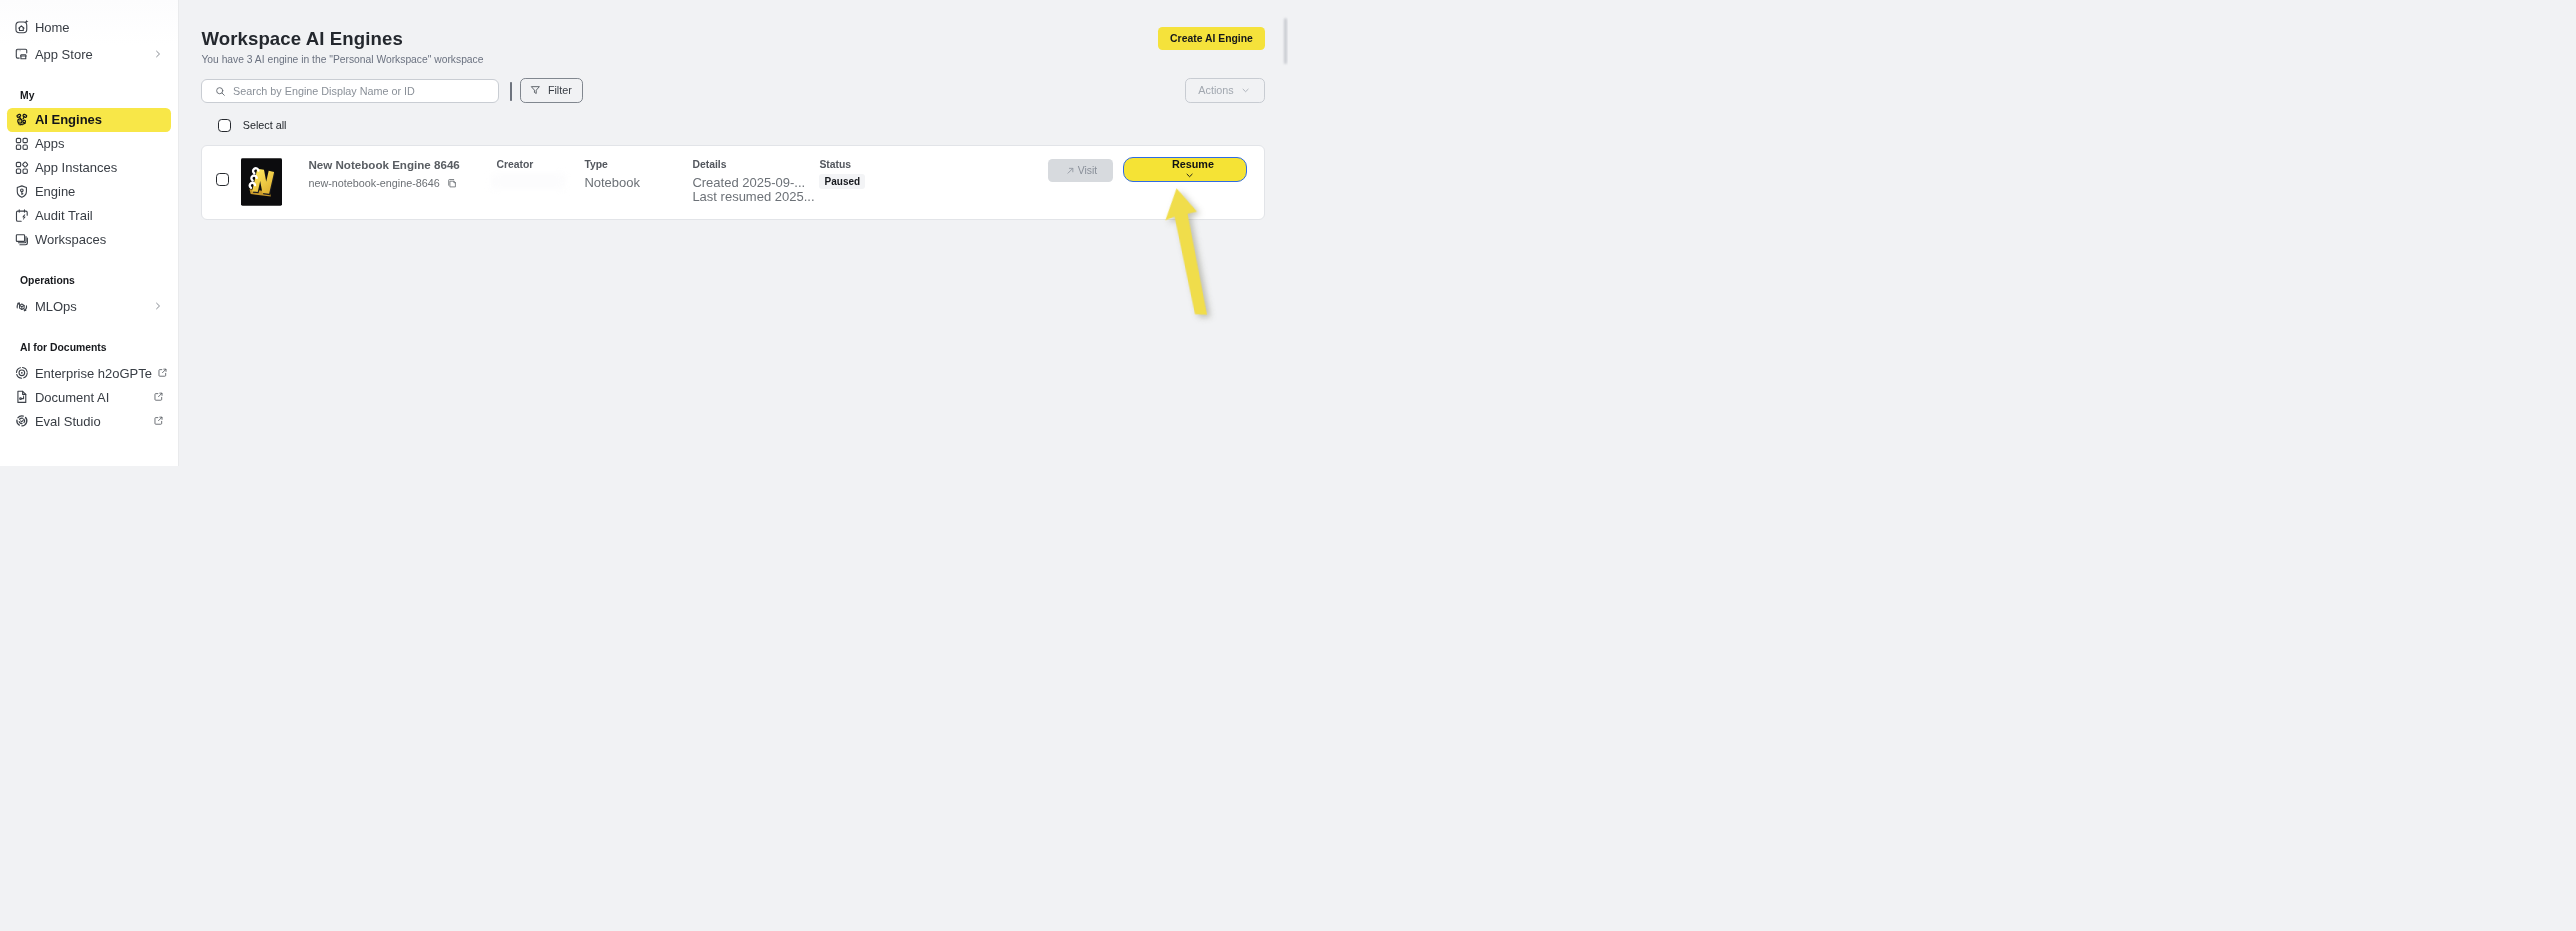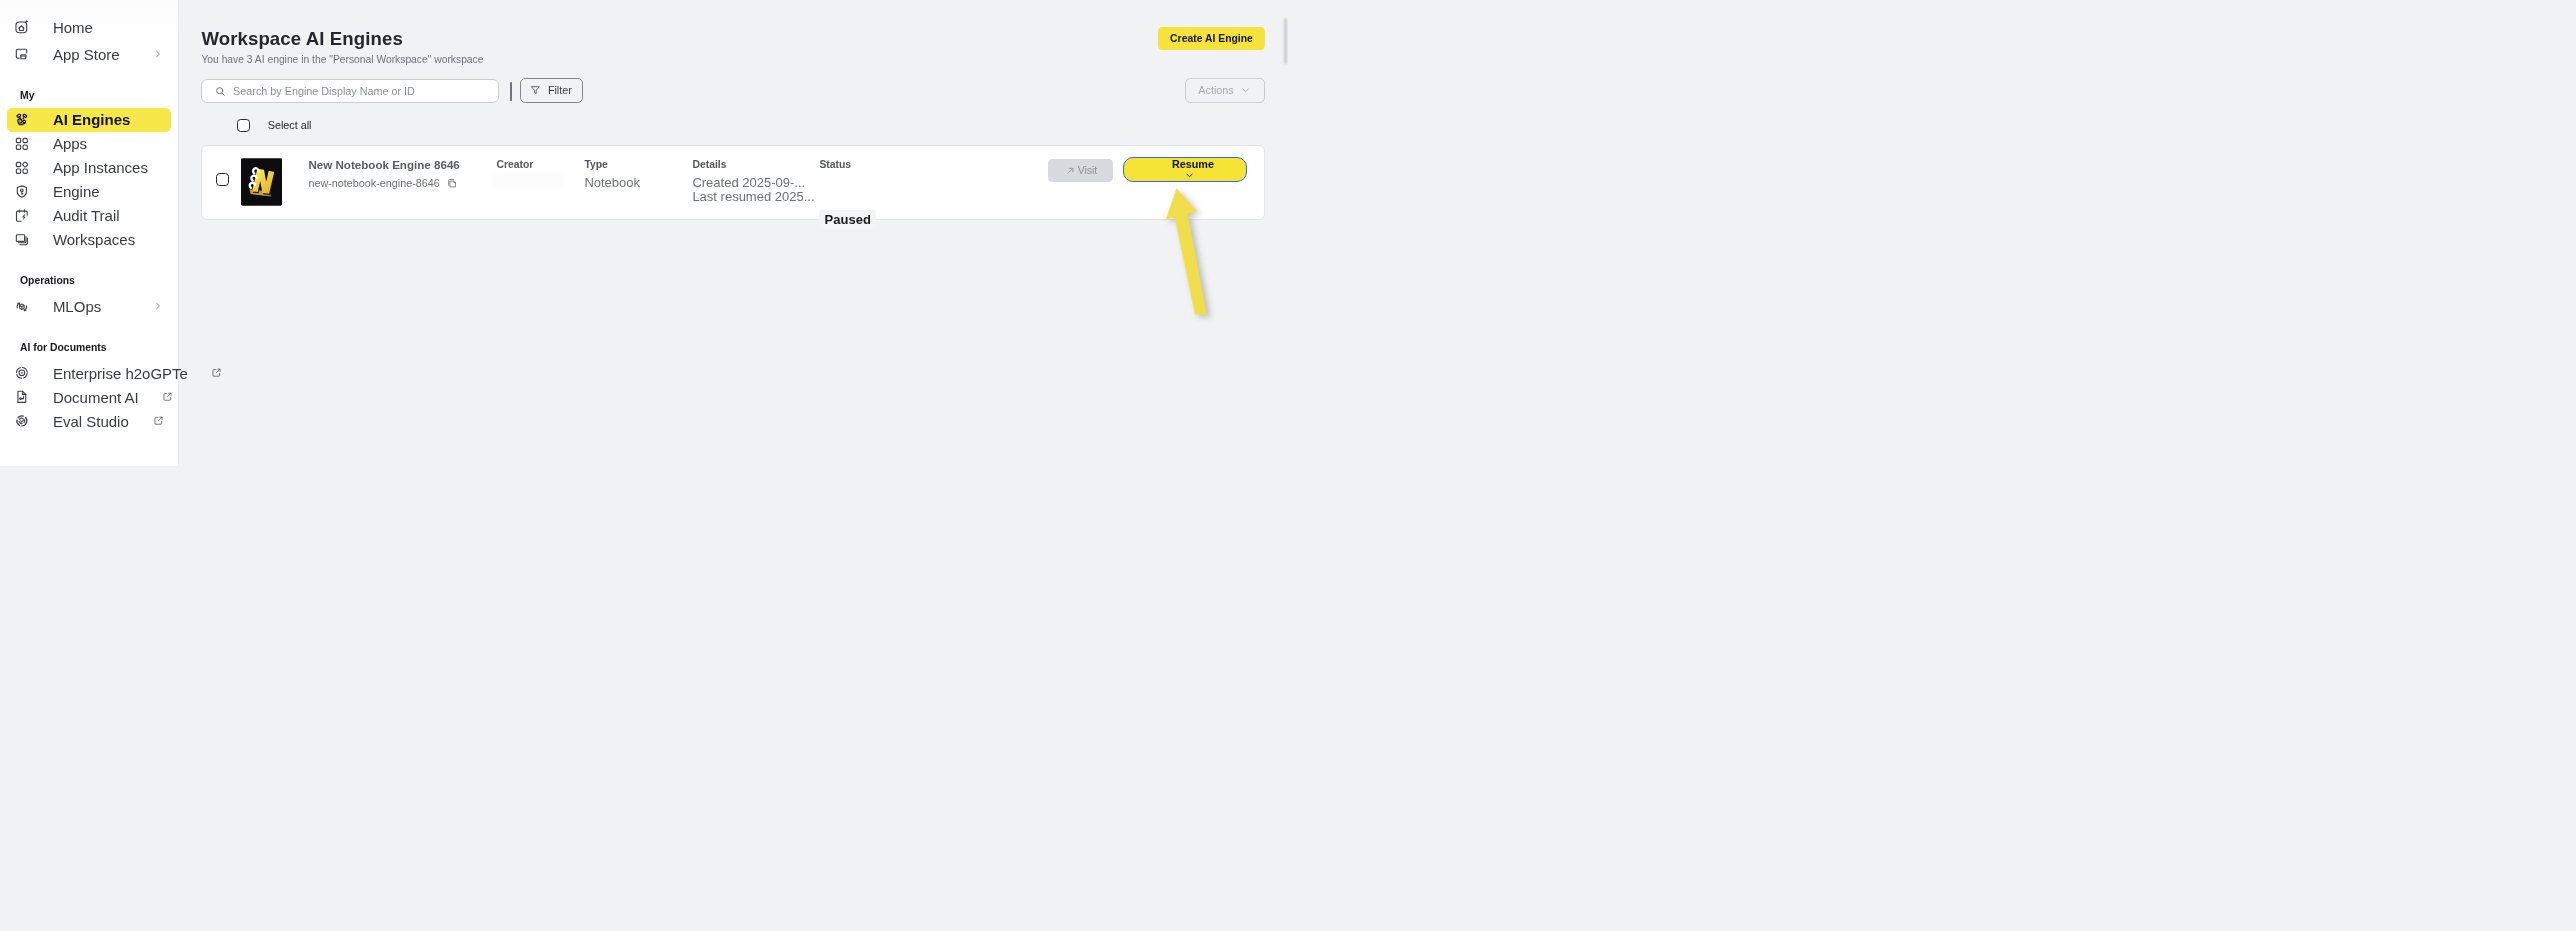--- a/index.html
+++ b/index.html
@@ -6,21 +6,21 @@
   html,body { width:1288px; height:466px; overflow:hidden;
     font-family:"Liberation Sans","DejaVu Sans",sans-serif;
     background:#F1F2F4; }
   #app { position:relative; width:1288px; height:466px; background:#F1F2F4; }
 
   
   .sidebar { position:absolute; left:0; top:0; width:179px; height:466px;
     background:linear-gradient(180deg,#FCFCFD 0%,#FFFFFF 45px,#FFFFFF 100%);
     border-right:0.7px solid #E9EAEC; padding-top:15px; z-index:2; }
   .srow { height:24px; margin:0 6.7px; padding:0 7.5px 0 7.5px; display:flex; align-items:center;
-    gap:23px; border-radius:5.2px; font-size:15px; color:#383D44; cursor:pointer; }
+    gap:5px; border-radius:5.2px; font-size:13px; color:#383D44; cursor:pointer; }
   .srow .lbl { flex:1; white-space:nowrap; }
   .srow.active { background:#F8E748; color:#131519; font-weight:700; }
   .shead { margin-left:20px; height:15px; line-height:15px; font-size:10.4px; font-weight:700; color:#17191D; }
   .mt4{margin-top:3px}.mt6{margin-top:4.5px}.mt8{margin-top:6px}.mt29{margin-top:21.6px}.mt30{margin-top:22.4px}
   .ic { width:15.7px; height:15.7px; flex:0 0 15.7px; color:#3C4149; display:block; }
   .srow.active .ic { color:#101215; }
   .chev { width:12px; height:12px; color:#70767E; flex:0 0 12px; }
   .ext { width:11.2px; height:11.2px; color:#54595F; flex:0 0 11.2px; }
 
   
@@ -43,39 +43,39 @@
     background:transparent; border:1.1px solid #81878F; border-radius:5.2px;
     display:flex; align-items:center; gap:6px; font-size:10.8px; color:#3A3F46;
     font-family:inherit; cursor:pointer; }
   .btn-filter svg { width:12.7px; height:12.7px; color:#4A4F57; }
   .btn-actions { position:absolute; left:1006px; top:78px; width:80px; height:24.6px;
     background:transparent; border:1.1px solid #C8CCD2; border-radius:5.2px;
     display:flex; align-items:center; justify-content:center; gap:6.7px; font-size:10.8px;
     color:#A2A8B0; font-family:inherit; }
   .btn-actions svg { width:11.2px; height:11.2px; color:#A2A8B0; }
 
-  .selall { position:absolute; left:39px; top:119px; display:flex; align-items:flex-start; gap:18px;
-    font-size:10.8px; color:#1D2126; cursor:pointer;margin-left:19px; }
+  .selall { position:absolute; left:39px; top:119px; display:flex; align-items:flex-start; gap:12px;
+    font-size:10.8px; color:#1D2126; cursor:pointer; }
   .cb { width:12.7px; height:12.7px; border:1.1px solid #26292E; border-radius:3.7px; background:#fff; }
 
   
   .card { position:absolute; left:22.4px; top:145px; width:1064px; height:75px; background:#fff;
     border:0.7px solid #E2E4E8; border-radius:6px; }
   .card .cb { position:absolute; left:14px; top:27px; }
   .logo { position:absolute; left:39px; top:12px; width:41px; height:48px; }
   .ename { position:absolute; left:106px; top:12px; font-size:11.6px; font-weight:700; color:#595D62; }
   .eid { position:absolute; left:106px; top:31px; display:flex; align-items:center; gap:6px;
     font-size:10.8px; color:#6C7075; }
   .eid svg { width:12px; height:12px; color:#6C7075; cursor:pointer; }
   .colhead { position:absolute; top:12.7px; font-size:10.4px; font-weight:700; color:#53575E; }
   .colval { position:absolute; font-size:13px; color:#6C7177; line-height:14px; }
   .blurval { position:absolute; left:289px; top:27px; width:75px; height:16.4px; border-radius:4.5px;
     background:rgba(252,252,253,.97); filter:blur(3.7px); }
   .badge { position:absolute; left:617px; top:27.6px; background:#F3F4F6; border-radius:3px;
-    padding:2.2px 5.2px; font-size:13px; font-weight:700; color:#17191E;margin-top:36px; }
+    padding:2.2px 5.2px; font-size:10px; font-weight:700; color:#17191E; }
   .btn-visit { position:absolute; left:846px; top:13.4px; width:65px; height:22.4px;
     background:#D7DADE; border:none; border-radius:4.5px; display:flex; align-items:center;
     justify-content:center; gap:2px; font-size:10.4px; color:#898F99; font-family:inherit; }
   .btn-visit svg { width:11.2px; height:11.2px; color:#9298A1; }
   .btn-resume { position:absolute; left:921px; top:11.2px; width:124px; height:25px;
     background:#F5E335; border:1.5px solid #2E6BE5; border-radius:10px; display:flex;
     align-items:center; padding:0 0 0 9px; font-family:inherit; cursor:pointer;flex-direction:column; }
   .btn-resume .play { width:14px; height:14px; color:#101215; }
   .btn-resume .rlbl { font-size:10.8px; font-weight:700; color:#101215; margin-left:6px; }
   .btn-resume .vsep { width:1.1px; height:15px; background:#fff; margin-left:auto; }

